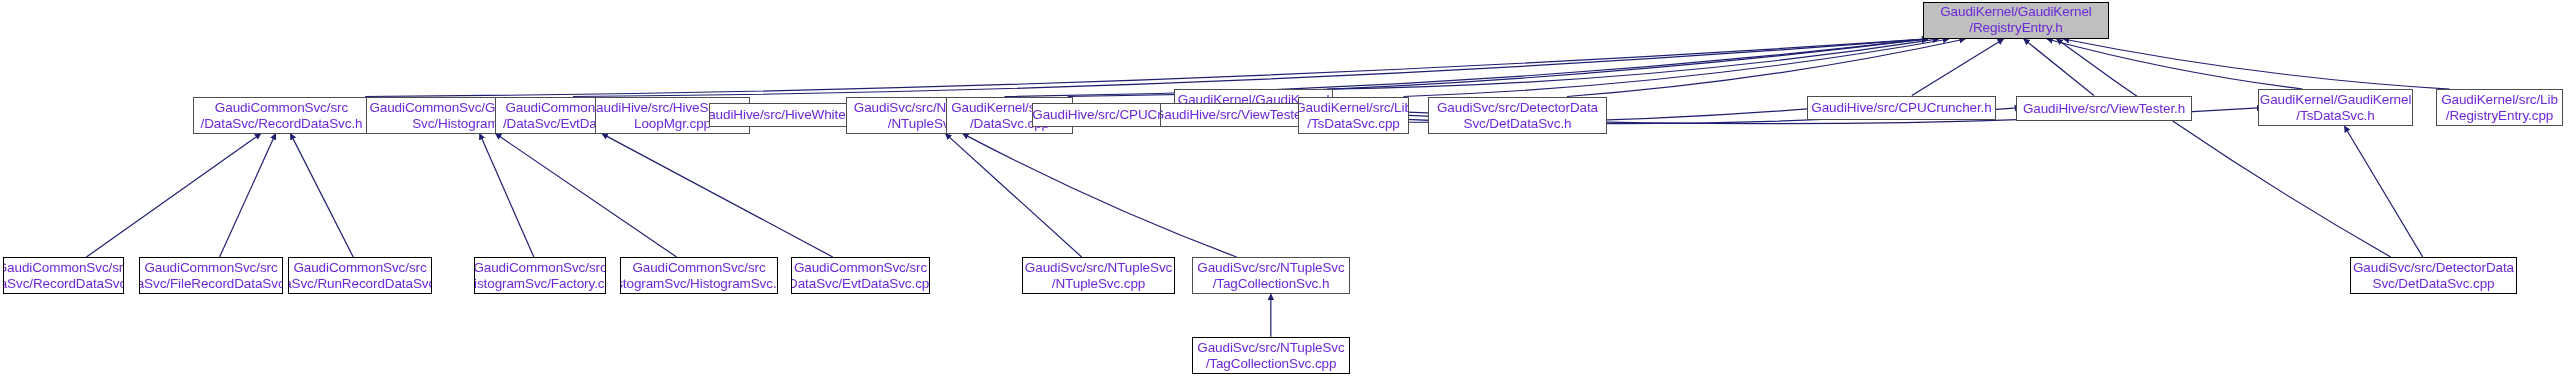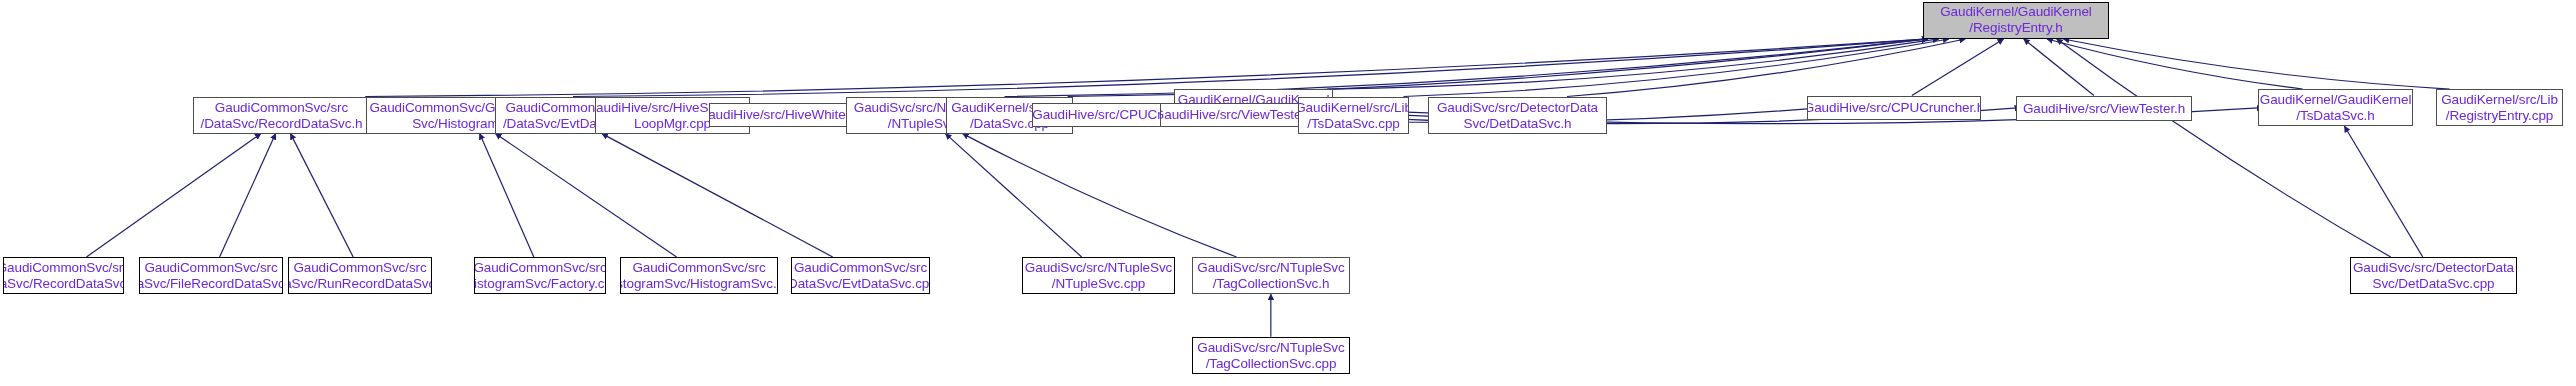--- a/index.html
+++ b/index.html
@@ -95,21 +95,21 @@
         <path d="M 1164.15 277 L 1017.35 144" fill="none" stroke="#1f1f70" stroke-width="1.3" marker-end="url(#arrow)"></path>
         <path d="M 1331.1 277 Q 1183.5 221.8322217150919 1035.9 144" fill="none" stroke="#1f1f70" stroke-width="1.3" marker-end="url(#arrow)"></path>
         <path d="M 1368 363 L 1368 317" fill="none" stroke="#1f1f70" stroke-width="1.3" marker-end="url(#arrow)"></path>
       </g>
   </svg>
   <div id="node-layer">
       <div class="gnode root" style="left: 1923px; top: 1.9px; width: 186px; height: 37px;">GaudiKernel/GaudiKernel
 /RegistryEntry.h</div>
       <div class="gnode thick" style="left: 1174px; top: 89px; width: 159px; height: 37px;">GaudiKernel/GaudiKernel
 /DataSvc.h</div>
-      <div class="gnode thick" style="left: 1807px; top: 96px; width: 174px; height: 24px;">GaudiHive/src/CPUCruncher.h</div>
+      <div class="gnode thick" style="left: 1807px; top: 96px; width: 189px; height: 24px;">GaudiHive/src/CPUCruncher.h</div>
       <div class="gnode thick" style="left: 2016px; top: 96px; width: 176px; height: 25px;">GaudiHive/src/ViewTester.h</div>
       <div class="gnode thick" style="left: 2258px; top: 89px; width: 155px; height: 37px;">GaudiKernel/GaudiKernel
 /TsDataSvc.h</div>
       <div class="gnode thick" style="left: 2436px; top: 89px; width: 127px; height: 37px;">GaudiKernel/src/Lib
 /RegistryEntry.cpp</div>
       <div class="gnode thick" style="left: 193px; top: 97px; width: 177px; height: 37px;">GaudiCommonSvc/src
 /DataSvc/RecordDataSvc.h</div>
       <div class="gnode thick" style="left: 366px; top: 97px; width: 212px; height: 37px;">GaudiCommonSvc/GaudiCommon
 Svc/HistogramSvc.h</div>
       <div class="gnode thick" style="left: 495px; top: 97px; width: 154px; height: 37px;">GaudiCommonSvc/src

